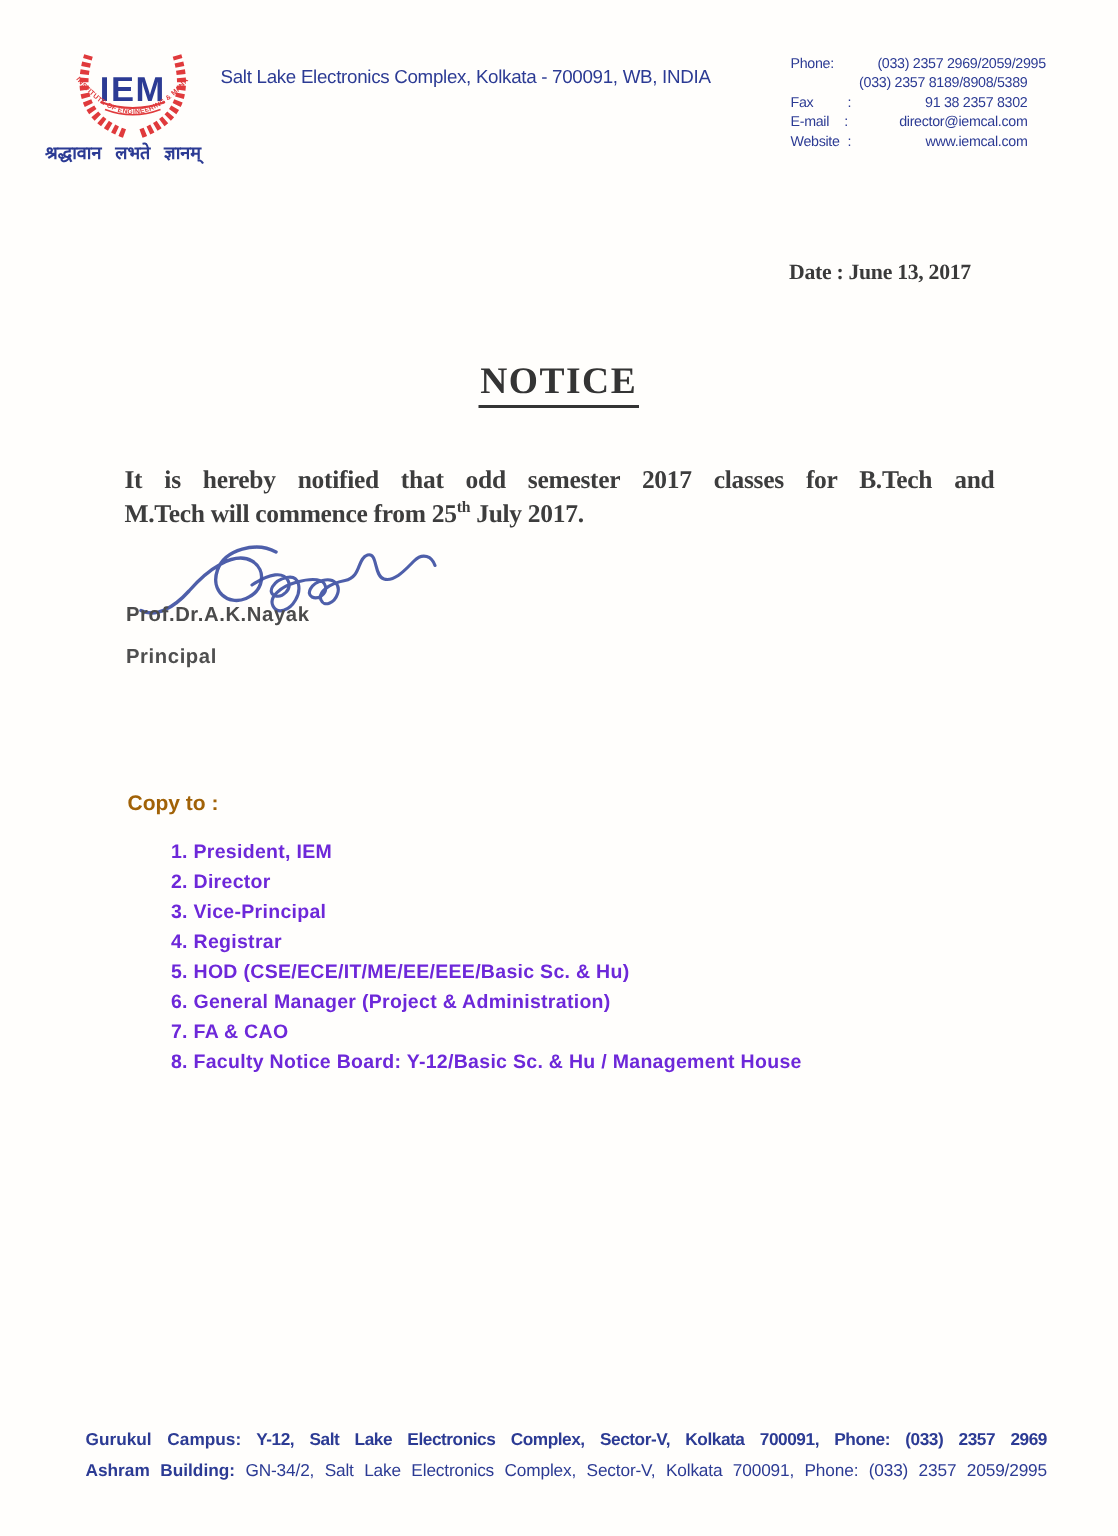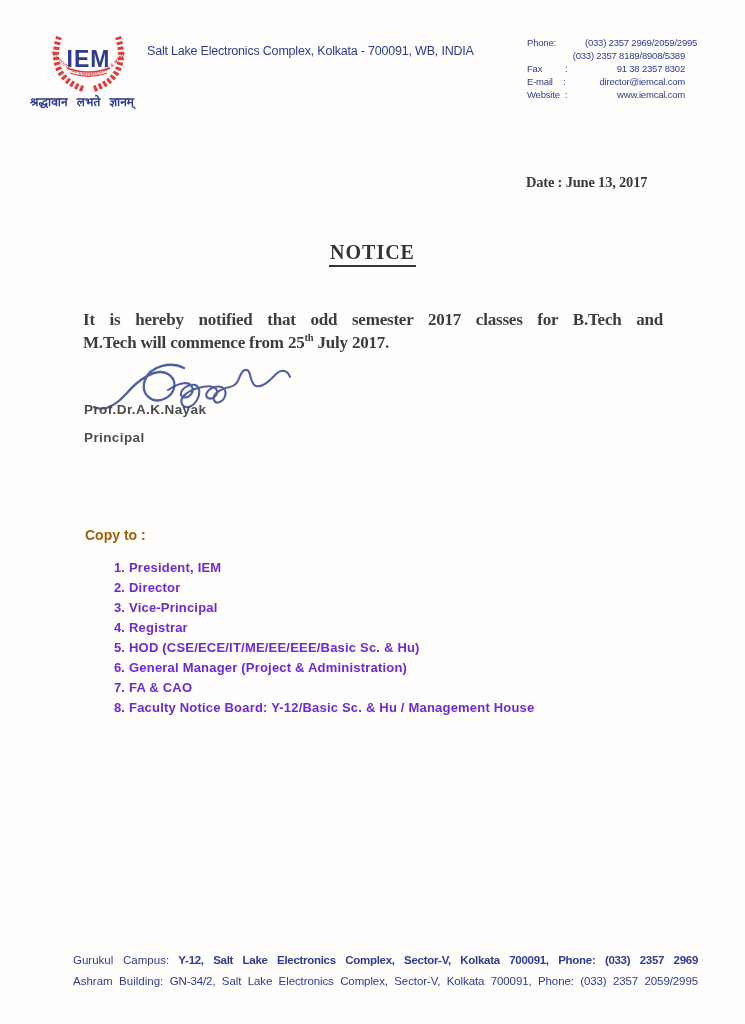--- a/index.html
+++ b/index.html
@@ -33,21 +33,21 @@
   
   .date-line {
     position:absolute; left:526px; top:174px;
     font-family:"Liberation Serif", serif; font-weight:bold;
     font-size:14.5px; letter-spacing:-.2px; color:#3a3a3a;
   }
   .notice-wrap { position:absolute; left:0; top:241px; width:745px; text-align:center; }
   .notice-title {
     display:inline-block;
     font-family:"Liberation Serif", serif; font-weight:bold;
-    font-size:20px; letter-spacing:1px; color:#343434;
+    font-size:25px; letter-spacing:1px; color:#343434;
     border-bottom:2.5px solid #343434; padding:0 1px 1px 1px;
   }
   .body-text {
     position:absolute; left:83px; top:308px; width:580px;
     font-family:"Liberation Serif", serif; font-weight:bold;
     font-size:17px; letter-spacing:-.2px; line-height:23px; color:#3d3d3d;
   }
   .body-line-1 { text-align:justify; text-align-last:justify; }
   .body-text sup { font-size:10.5px; vertical-align:super; line-height:0; }
   
@@ -70,21 +70,21 @@
     font-size:13px; font-weight:bold; color:#6d28d9;
     list-style-position:outside; padding-left:22px;
   }
   .copy-list li { line-height:20px; letter-spacing:.2px; }
   
   .letter-footer {
     position:absolute; left:57px; top:950px; width:641px;
     color:#2c3b94; font-size:11.5px; line-height:21px;
   }
   .f-line { text-align:justify; text-align-last:justify; white-space:nowrap; }
-  .f-label { font-weight:normal;margin-left:16px; }
+  .f-label { font-weight:bold; }
   .f-bold { font-weight:bold; letter-spacing:-.3px; }
   .f-norm { font-weight:normal; letter-spacing:-.1px; }
 </style>
 </head>
 <body>
 
 <div class="page">
 
   <div class="logo-wrap">
     <svg width="93" height="64" viewBox="0 0 93 64" xmlns="http://www.w3.org/2000/svg">

